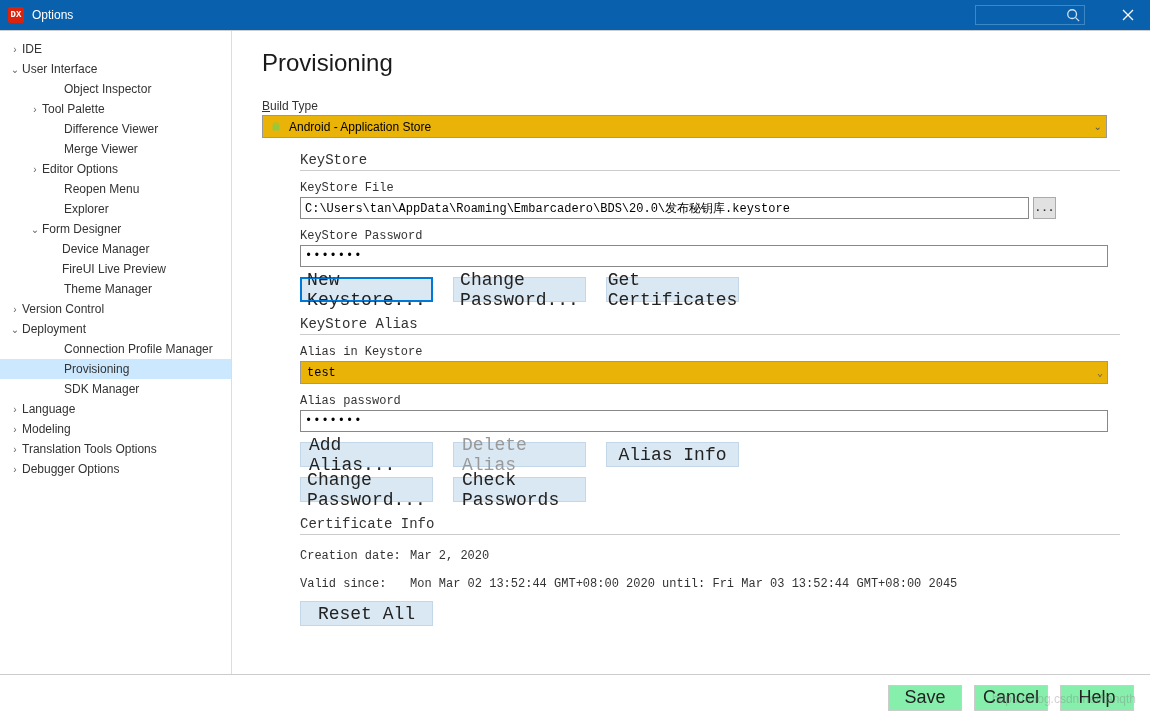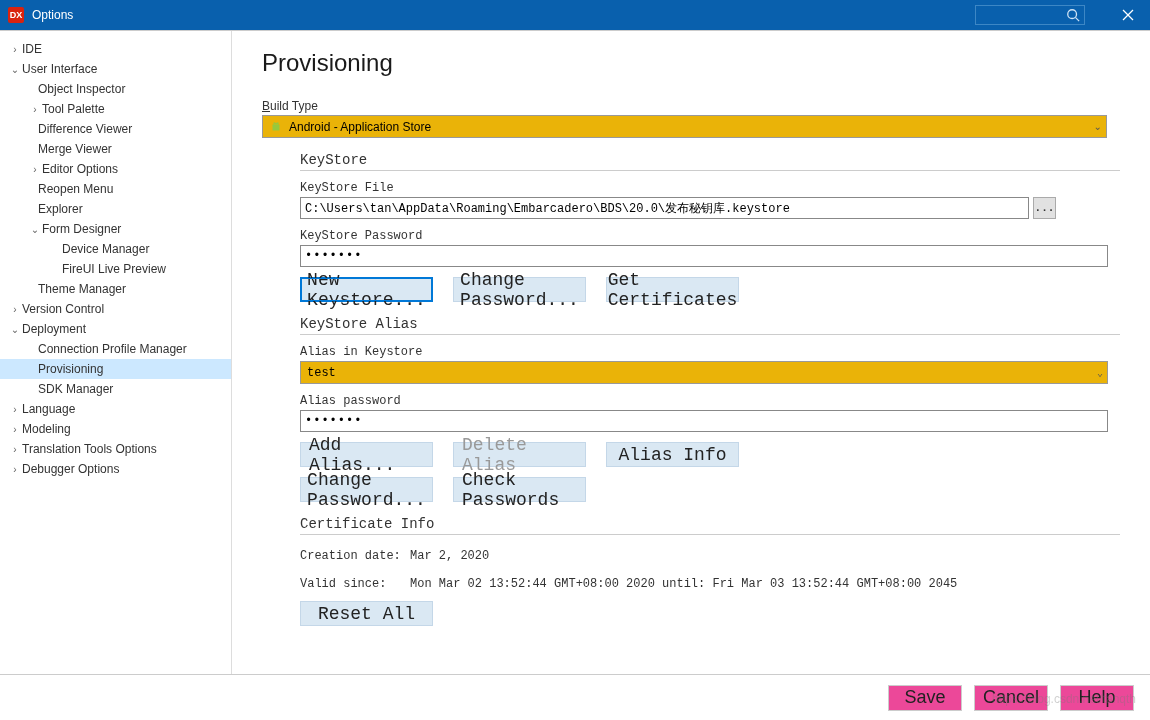--- a/index.html
+++ b/index.html
@@ -1,29 +1,29 @@
 <!DOCTYPE html>
 <html><head>
 <meta charset="utf-8">
 <style>
 * { box-sizing: border-box; margin: 0; padding: 0; }
 body { font-family: "Segoe UI", Tahoma, sans-serif; font-size: 12px; color: #000; background: #fff; width: 1150px; height: 720px; overflow: hidden; display: flex; flex-direction: column; }
 .titlebar { background: #0960ad; color: #fff; height: 30px; display: flex; align-items: center; padding: 0 0 0 8px; }
-.titlebar .app-icon { width: 16px; height: 16px; background: #d9230f; color: #fff; font-size: 9px; font-weight: bold; display: flex; align-items: center; justify-content: center; margin-right: 8px; border-radius: 2px; }
+.titlebar .app-icon { width: 16px; height: 16px; background: #d9230f; color: #fff; font-size: 9px; font-weight: bold; display: flex; align-items: center; justify-content: center; margin-right: 8px; border-radius: 2px; font-family: Liberation Mono, monospace; }
 .titlebar .title { flex: 0 0 auto; font-size: 12px; }
 .titlebar .spacer { flex: 1; }
 .search-box { width: 110px; height: 20px; border: 1px solid #3d87c5; background: transparent; margin-right: 20px; position: relative; }
 .search-box svg { position: absolute; right: 4px; top: 2px; }
 .close-btn { width: 45px; height: 30px; display: flex; align-items: center; justify-content: center; color: #fff; font-size: 14px; }
 .main-area { flex: 1; display: flex; border-top: 1px solid #ccc; overflow: hidden; }
 .sidebar { width: 232px; border-right: 1px solid #ddd; padding-top: 8px; overflow-y: auto; }
 .tree-item { display: flex; align-items: center; height: 20px; padding-left: 4px; cursor: default; white-space: nowrap; color: #333; }
 .tree-item .chev { width: 14px; display: inline-flex; justify-content: center; color: #666; font-size: 10px; }
 .tree-item.depth0 { padding-left: 22px; }
-.tree-item.depth1 { padding-left: 38px; }
+.tree-item.depth1 { padding-left: 64px; }
 .tree-item.depth2 { padding-left: 62px; }
 .tree-item.has-chev.depth0 { padding-left: 8px; }
 .tree-item.has-chev.depth1 { padding-left: 28px; }
 .tree-item.selected { background: #cce8ff; }
 .content { flex: 1; padding: 18px 30px 10px 30px; overflow-y: auto; }
 h1 { font-size: 24px; font-weight: normal; margin-bottom: 22px; color: #1a1a1a; }
 .label-u { font-size: 12px; margin-bottom: 2px; color: #333; }
 .label-u .ul { text-decoration: underline; }
 .dropdown { width: 845px; height: 23px; border: 1px solid #999; display: flex; align-items: center; padding: 0 6px; position: relative; background: #eab308; }
 .dropdown .dd-icon { width: 14px; height: 14px; margin-right: 6px; }
@@ -36,21 +36,21 @@
 .row-with-btn .text-input { flex: 1; }
 .ellipsis-btn { width: 23px; height: 22px; background: #e1e1e1; border: 1px solid #aaa; display: flex; align-items: center; justify-content: center; font-weight: bold; color: #333; font-size: 11px; }
 .btn-row { display: flex; gap: 20px; margin-top: 10px; }
 .btn { height: 25px; border: 1px solid #c4d7e8; background: #dae8f3; display: flex; align-items: center; justify-content: center; font-size: 18px; color: #222; cursor: default; padding: 0 8px; }
 .btn.w130 { width: 133px; }
 .btn.focused { border: 1px solid #0078d7; outline: 1px solid #0078d7; outline-offset: -2px; }
 .btn.disabled { color: #999; }
 .cert-row { display: flex; margin-top: 14px; font-size: 12px; color: #333; }
 .cert-row .clabel { width: 110px; }
 .footer { height: 46px; border-top: 1px solid #ccc; display: flex; justify-content: flex-end; align-items: center; gap: 12px; padding-right: 16px; background: #fff; }
-.footer .btn { width: 74px; height: 26px; background: #ec4899; border: 1px solid #ccc; }
+.footer .btn { width: 74px; height: 26px; background: #86efac; border: 1px solid #ccc; }
 .watermark { position: absolute; bottom: 14px; right: 14px; color: rgba(120,120,120,0.35); font-size: 12px; pointer-events: none; }
 </style>
 </head>
 <body>
 
 <div class="titlebar">
   <div class="app-icon">DX</div>
   <div class="title">Options</div>
   <div class="spacer"></div>
   <div class="search-box">

